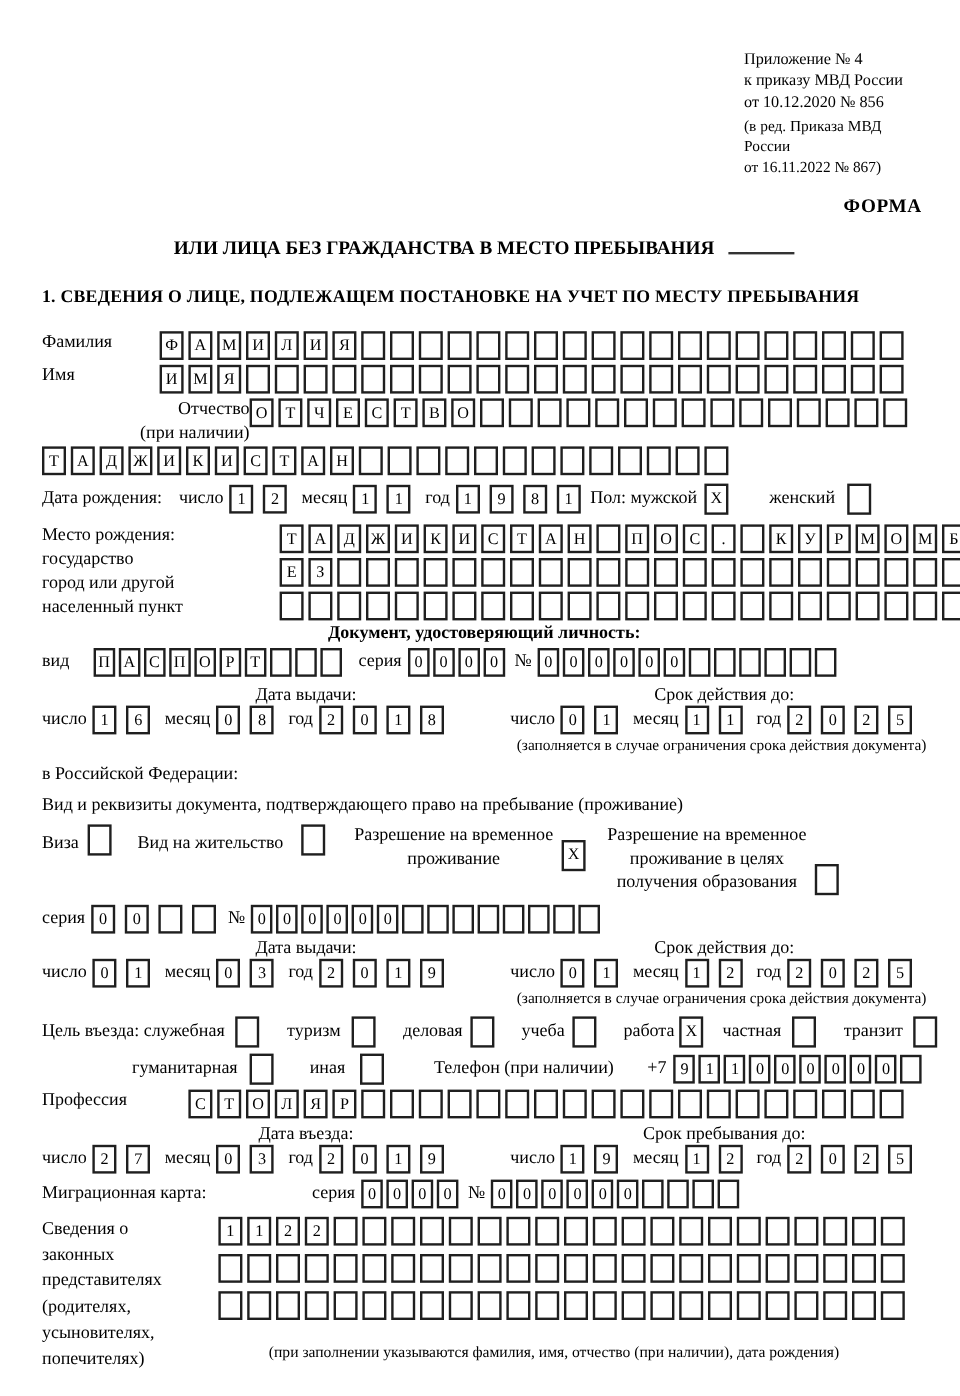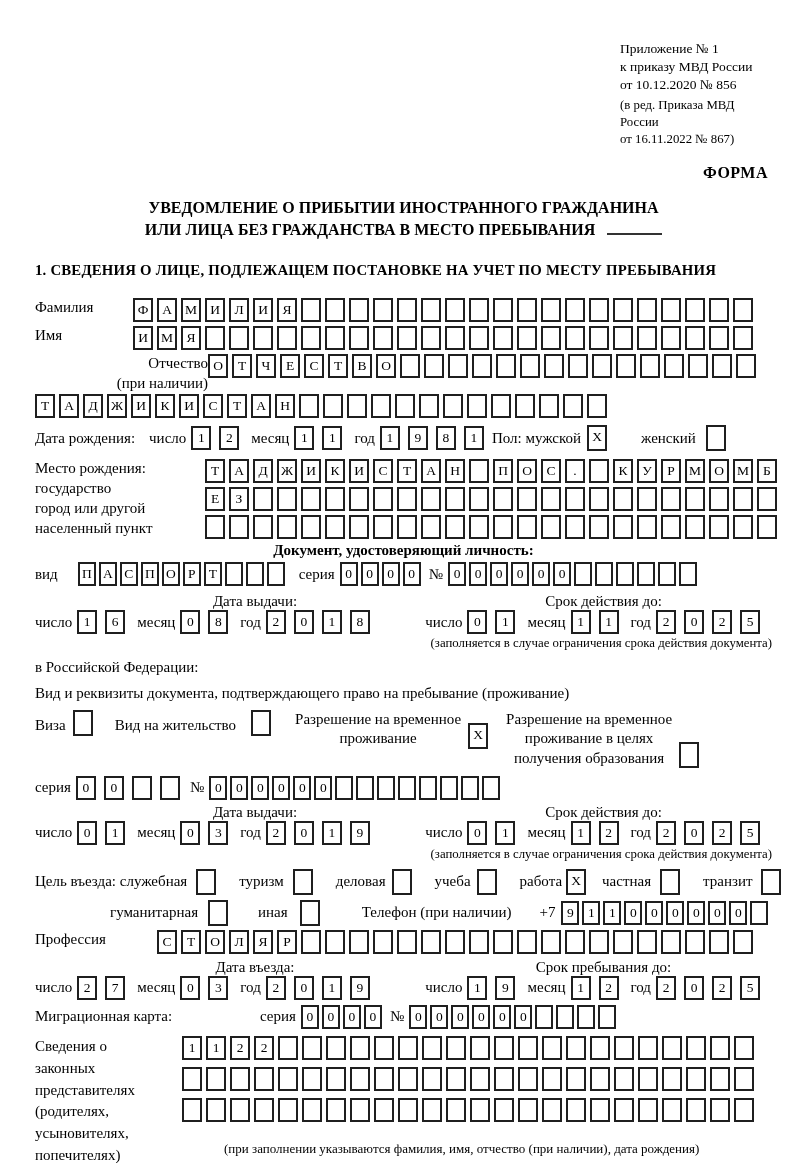--- a/index.html
+++ b/index.html
@@ -39,33 +39,32 @@
   .cbml { text-align: center; font-size: 15px; line-height: 1.3; }
   .pair { display: flex; align-items: flex-end; gap: 7px; }
   .mt2 { margin-top: 2px; }
 </style>
 </head>
 <body>
 
 <div class="page">
 
   <div class="appendix">
-    <div>Приложение № 1</div>
+    <div>Приложение № 4</div>
     <div>к приказу МВД России</div>
     <div>от 10.12.2020 № 856</div>
   </div>
   <div class="edition">
     <div>(в ред. Приказа МВД России</div>
     <div>от 16.11.2022 № 867)</div>
   </div>
 
   <div class="forma">ФОРМА</div>
 
   <div class="title">
-    <div>УВЕДОМЛЕНИЕ О ПРИБЫТИИ ИНОСТРАННОГО ГРАЖДАНИНА</div>
     <div><span>ИЛИ ЛИЦА БЕЗ ГРАЖДАНСТВА В МЕСТО ПРЕБЫВАНИЯ</span><span class="blank-line"></span></div>
   </div>
 
   <div class="sec1">1. СВЕДЕНИЯ О ЛИЦЕ, ПОДЛЕЖАЩЕМ ПОСТАНОВКЕ НА УЧЕТ ПО МЕСТУ ПРЕБЫВАНИЯ</div>
 
   <div class="frow" style="margin-top:19px;">
     <span class="lbl" style="width:98px;">Фамилия</span>
     <span class="cellrow">
         <span class="cell">Ф</span>
         <span class="cell">А</span>
@@ -211,21 +210,21 @@
     <span class="lbl" style="margin-right:6px;">Пол: мужской</span>
     <span class="cellrow cb">
         <span class="cell">X</span>
       </span>
     <span class="lbl" style="margin-left:22px;margin-right:10px;">женский</span>
     <span class="cellrow cb">
         <span class="cell"></span>
       </span>
   </div>
 
-  <div class="frow" style="margin-top:8px;">
+  <div class="frow" style="margin-top:8px;gap:28px;">
     <div class="lblblock" style="width:170px;">
       <div>Место рождения:</div>
       <div>государство</div>
       <div>город или другой</div>
       <div>населенный пункт</div>
     </div>
     <div class="stack">
       <span class="cellrow">
           <span class="cell">Т</span>
           <span class="cell">А</span>

